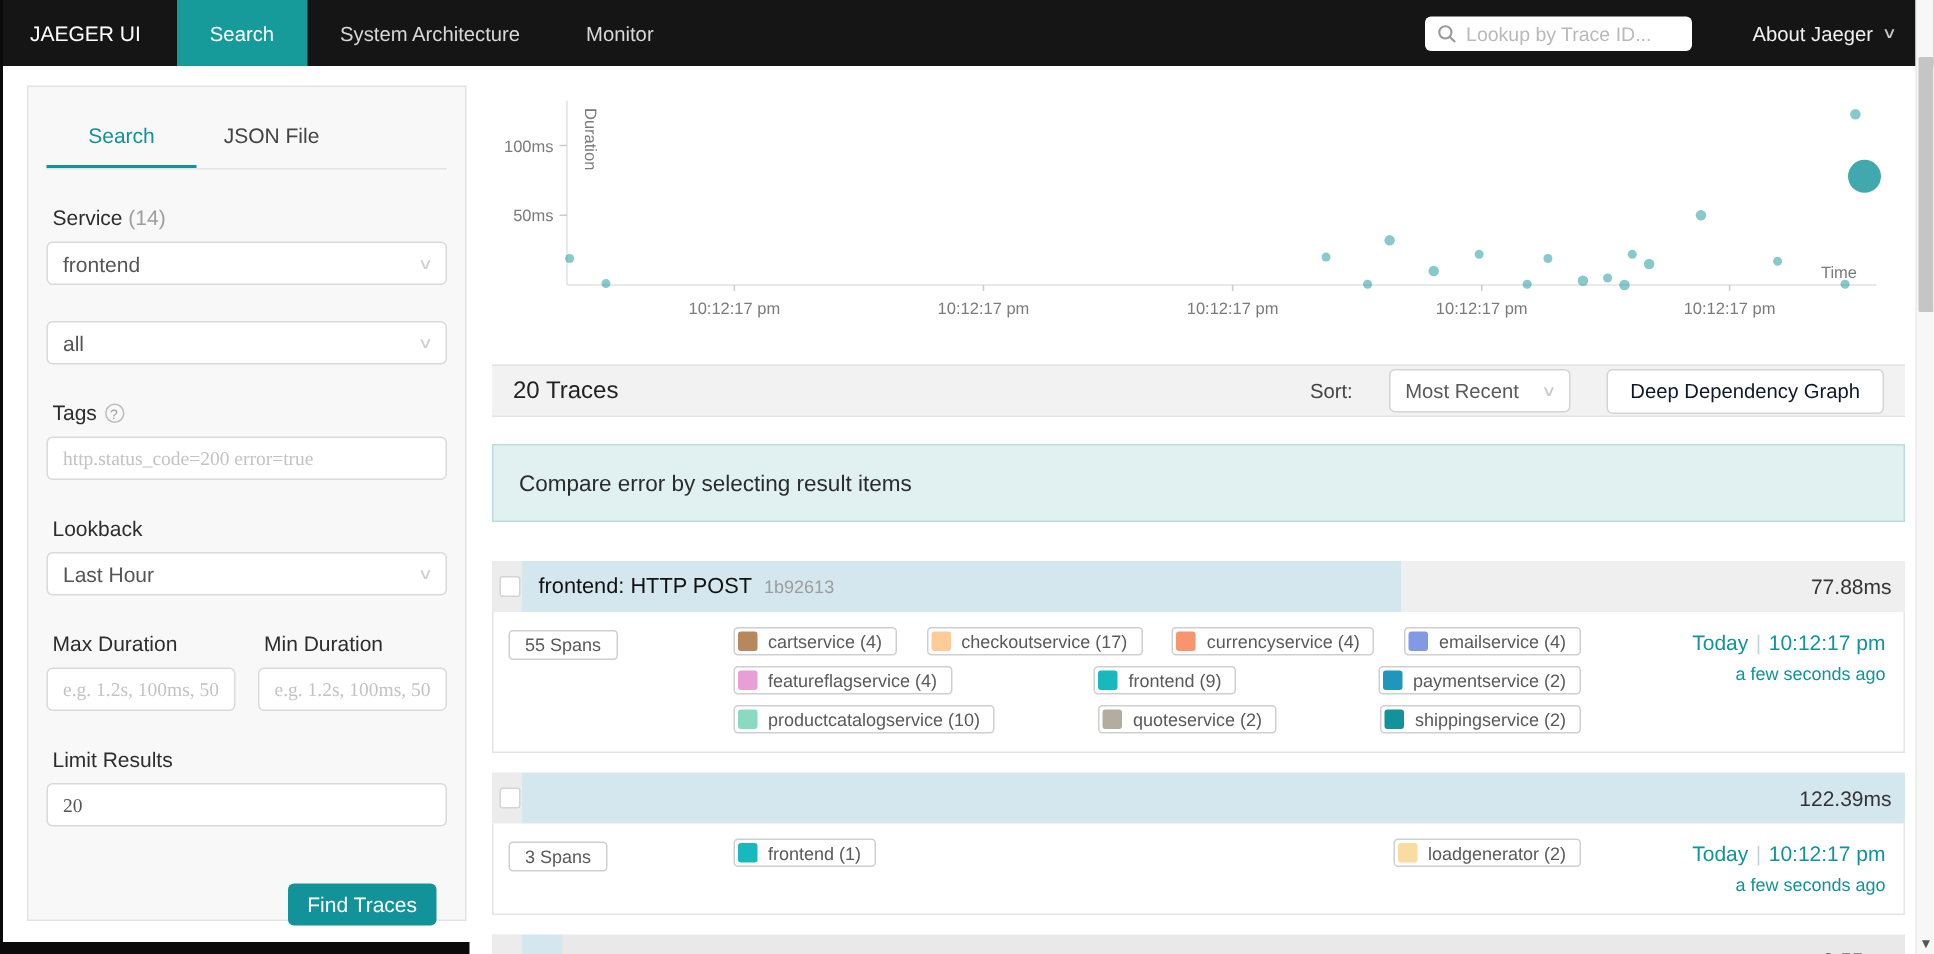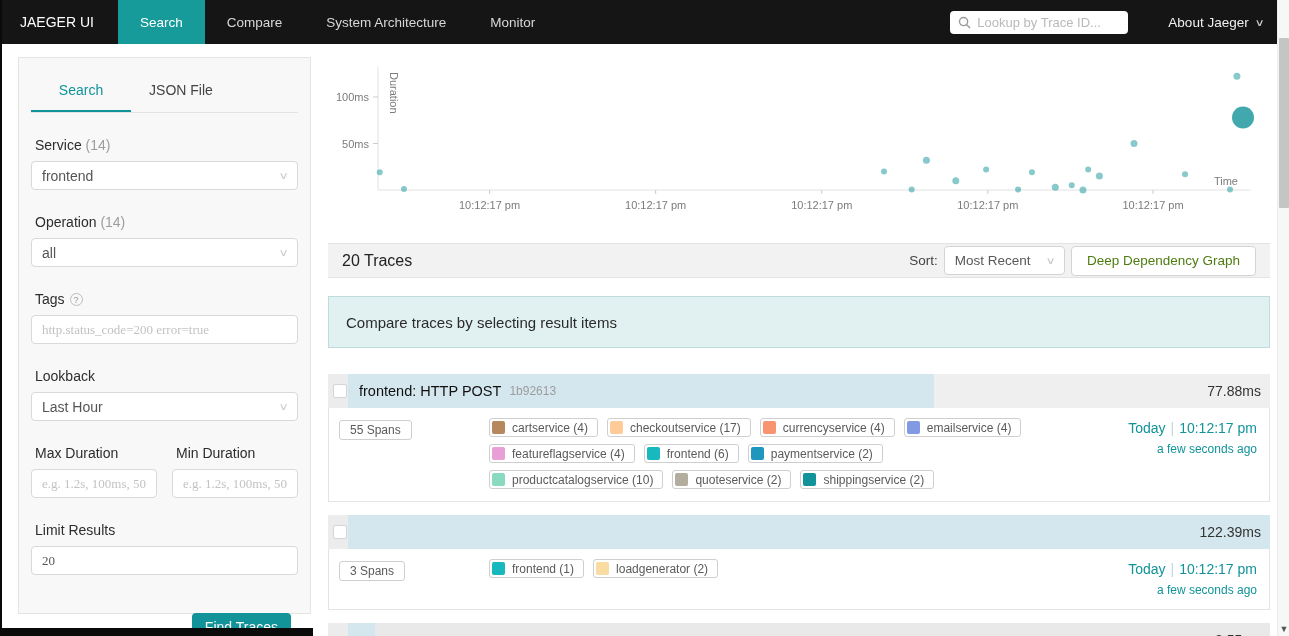--- a/index.html
+++ b/index.html
@@ -50,27 +50,27 @@
               font-size:14px; font-family:inherit; padding:6px 13px; cursor:pointer; }
 
   
   .main { position:absolute; left:328px; top:55px; width:942px; }
   .plot-card { width:100%; height:176px; background:#fff; position:relative; }
 
   .results-bar { margin-top:12px; height:35px; background:#f2f2f2;
                  border-top:1px solid #e3e3e3; border-bottom:1px solid #e3e3e3;
                  display:flex; align-items:center; padding:0 14px; }
   .trace-count { font-size:16px; color:#222; }
-  .results-controls { margin-left:auto; display:flex; align-items:center; gap:6px; }
+  .results-controls { margin-left:auto; display:flex; align-items:center; gap:24px; }
   .sort-label { font-size:13.5px; color:#444; }
   .mini-select { background:#fff; border:1px solid #d4d4d4; border-radius:4px; height:29px;
                  display:flex; align-items:center; padding:0 10px; font-size:13.5px;
                  color:#595959; gap:16px; cursor:pointer; }
   .ddg-btn { background:#fff; border:1px solid #d4d4d4; border-radius:4px; height:30px;
-             font-size:13.5px; font-family:inherit; color:#4d7c0f; padding:0 15px; cursor:pointer; }
+             font-size:13.5px; font-family:inherit; color:#0f172a; padding:0 15px; cursor:pointer; }
 
   .compare-banner { margin-top:18px; height:52px; background:#e1f1f1;
                     border:1px solid #bddcdc; display:flex; align-items:center;
                     padding:0 17px; font-size:15px; color:#2b2b2b; }
 
   .trace-list { margin-top:26px; }
   .trace-card { margin-bottom:13px; }
   .trace-header { position:relative; height:34px; background:#efefef; overflow:hidden;text-decoration:underline; }
   .trace-header.dim { background:#e9e9e9; }
   .dur-bar { position:absolute; left:20px; top:0; bottom:0; background:#d5e7ee; }
@@ -82,21 +82,21 @@
   .trace-title .tname { font-size:14.5px; color:#111; }
   .trace-title .tid { font-size:12px; color:#9c9c9c; }
   .trace-dur { position:absolute; right:9px; top:0; height:34px; display:flex;
                align-items:center; font-size:14px; color:#333; z-index:1; }
   .trace-body { background:#fff; border:1px solid #e4e4e4; border-top:none;
                 display:flex; padding:10px 12px 12px 10px; min-height:56px; }
   .left-col { width:150px; flex:0 0 150px; padding-top:2px; }
   .spans-chip { display:inline-block; border:1px solid #cfcfcf; border-radius:3px;
                 background:#fff; font-size:12px; color:#5a5a5a; padding:2px 10px; }
   .chip-area { width:565px; flex:0 0 565px; display:flex; flex-wrap:wrap; gap:7px 9px;
-               align-content:flex-start; }
+               align-content:flex-start;justify-content:space-between; }
   .svc-chip { display:inline-flex; align-items:center; border:1px solid #cfcfcf;
               border-radius:3px; background:#fff; font-size:12px; color:#5a5a5a;
               padding:1px 9px 1px 2px; height:19px; }
   .svc-chip .swatch { width:13px; height:13px; border-radius:2px; margin-right:7px; }
   .date-col { margin-left:auto; text-align:right; padding-top:2px; }
   .date-line { font-size:14px; color:#12939a; }
   .date-line .sep { color:#c2d6d9; padding:0 5px; }
   .rel-time { font-size:12px; color:#12939a; margin-top:6px; }
 
   
@@ -116,21 +116,20 @@
 </style>
 </head>
 <body>
 
 <div class="app">
 
   <header class="navbar">
     <div class="brand">JAEGER UI</div>
     <nav class="nav-items" id="nav-items">
         <div class="nav-item active">Search</div>
-        <div class="nav-item">Compare</div>
         <div class="nav-item">System Architecture</div>
         <div class="nav-item">Monitor</div>
       </nav>
     <div class="nav-right">
       <div class="trace-lookup">
         <svg width="13" height="13" viewBox="0 0 14 14">
           <circle cx="6" cy="6" r="4.4" fill="none" stroke="#9a9a9a" stroke-width="1.5"></circle>
           <line x1="9.3" y1="9.3" x2="13" y2="13" stroke="#9a9a9a" stroke-width="1.5"></line>
         </svg>
         <input placeholder="Lookup by Trace ID..." style="">
@@ -150,24 +149,20 @@
 
     <div class="field-label">
       <span>Service</span>
       <span class="count">(14)</span>
     </div>
     <div class="control">
       <span>frontend</span>
       <span class="chev">∨</span>
     </div>
 
-    <div class="field-label">
-      <span>Operation</span>
-      <span class="count">(14)</span>
-    </div>
     <div class="control">
       <span>all</span>
       <span class="chev">∨</span>
     </div>
 
     <div class="field-label">
       <span>Tags</span><span class="help-icon">?</span>
     </div>
     <div class="control">
       <input placeholder="http.status_code=200 error=true" style="">
@@ -252,21 +247,21 @@
       <div class="results-controls">
         <span class="sort-label">Sort:</span>
         <div class="mini-select">
           <span>Most Recent</span>
           <span class="chev">∨</span>
         </div>
         <button class="ddg-btn">Deep Dependency Graph</button>
       </div>
     </section>
 
-    <section class="compare-banner">Compare traces by selecting result items</section>
+    <section class="compare-banner">Compare error by selecting result items</section>
 
     <div class="trace-list" id="trace-list">
         <div class="trace-card">
           <div class="trace-header">
             <div class="dur-bar" style="width: calc(63.6% - 12.72px);"></div>
             <div class="cb-cell"></div>
             <div class="checkbox"></div>
             <div class="trace-title">
               <span class="tname">frontend: HTTP POST</span>
               <span class="tid">1b92613</span>
@@ -291,21 +286,21 @@
               <span class="svc-chip">
                 <span class="swatch" style="background: rgb(130, 154, 227);"></span>
                 <span>emailservice (4)</span>
               </span>
               <span class="svc-chip">
                 <span class="swatch" style="background: rgb(231, 159, 213);"></span>
                 <span>featureflagservice (4)</span>
               </span>
               <span class="svc-chip">
                 <span class="swatch" style="background: rgb(23, 184, 190);"></span>
-                <span>frontend (6)</span>
+                <span>frontend (9)</span>
               </span>
               <span class="svc-chip">
                 <span class="swatch" style="background: rgb(30, 150, 190);"></span>
                 <span>paymentservice (2)</span>
               </span>
               <span class="svc-chip">
                 <span class="swatch" style="background: rgb(137, 218, 193);"></span>
                 <span>productcatalogservice (10)</span>
               </span>
               <span class="svc-chip">

